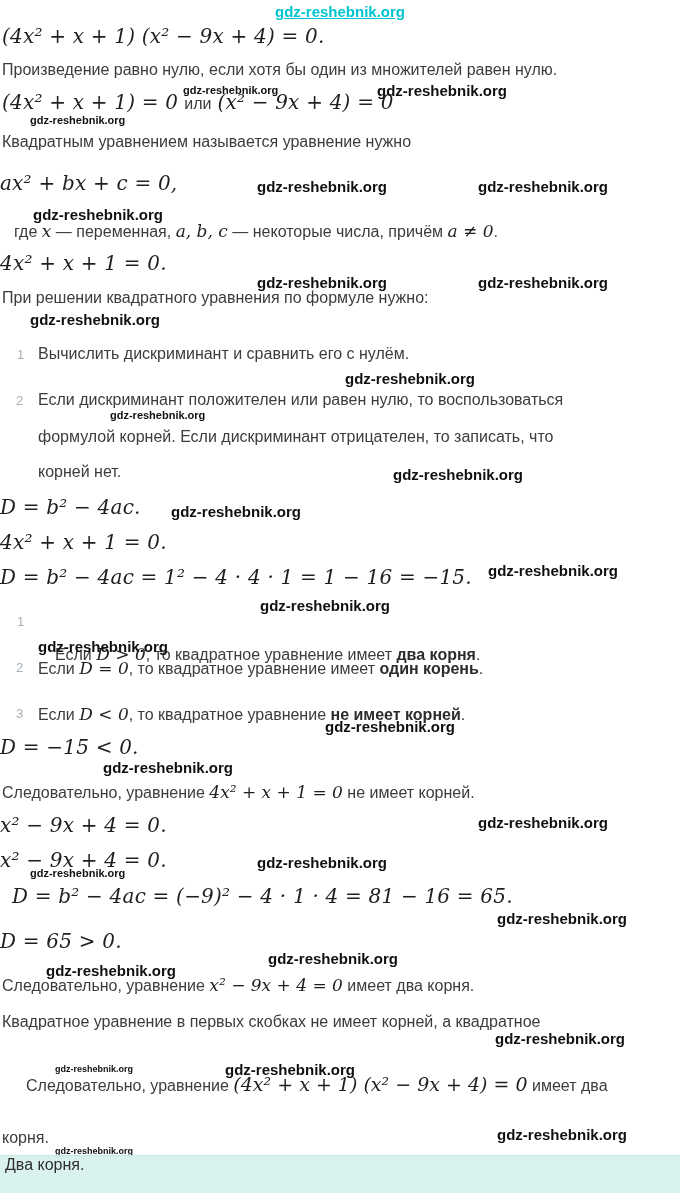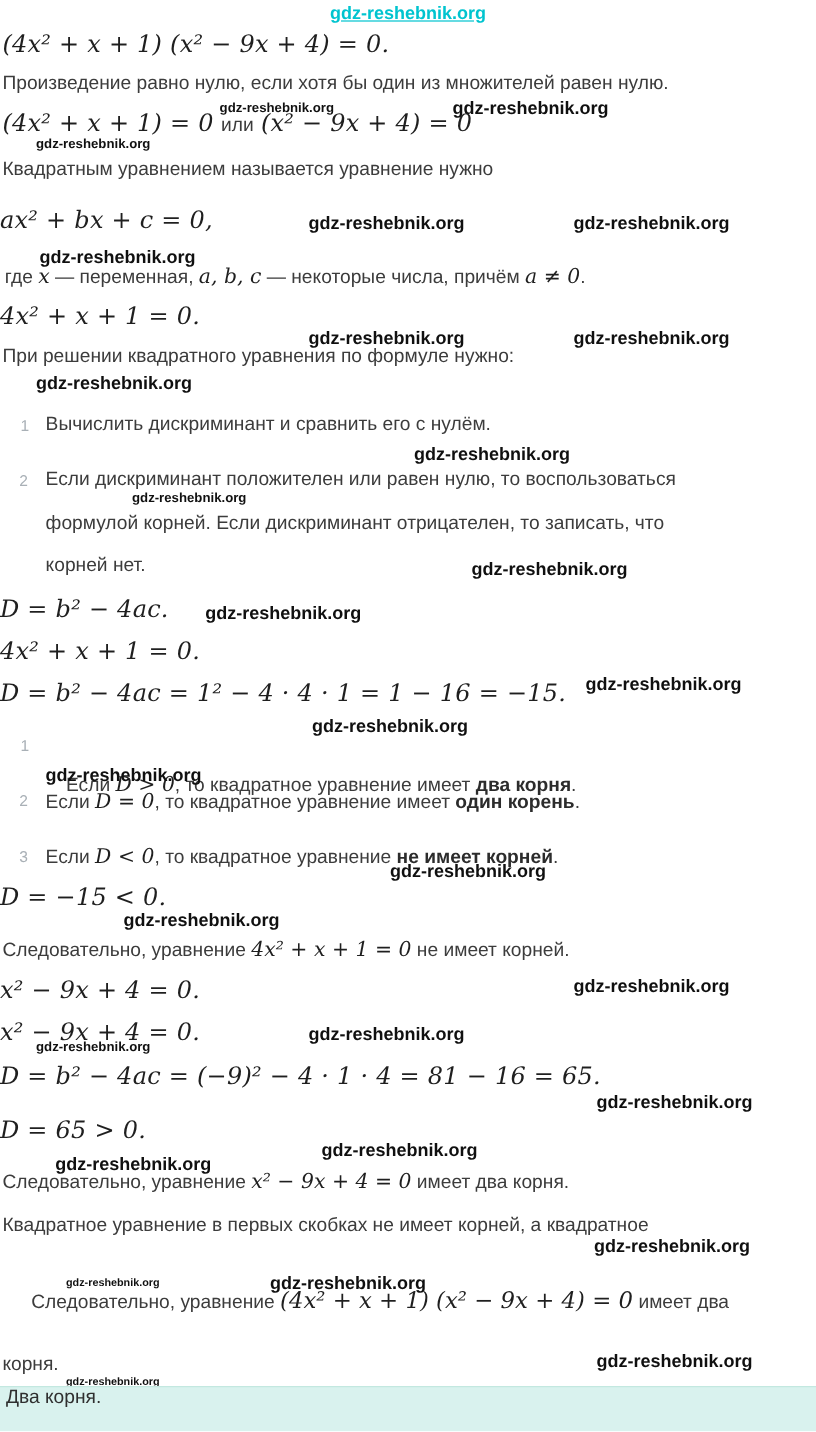--- a/index.html
+++ b/index.html
@@ -48,21 +48,21 @@
   <span class="abs wm-sm" style="left:30px;top:114px;">gdz-reshebnik.org</span>
 
   <div class="abs txt" style="left:2px;top:133px;">Квадратным уравнением называется уравнение нужно</div>
 
   <div class="abs math" style="left:0;top:171px;">ax² + bx + c = 0,</div>
   <span class="abs wm" style="left:257px;top:178px;">gdz-reshebnik.org</span>
   <span class="abs wm" style="left:478px;top:178px;">gdz-reshebnik.org</span>
 
   <span class="abs wm" style="left:33px;top:206px;">gdz-reshebnik.org</span>
 
-  <div class="abs txt" style="left:4px;top:221px;">
+  <div class="abs txt" style="left:14px;top:221px;">
     <span>где </span><span class="mi">x</span><span> — переменная, </span><span class="mi">a, b, c</span><span> — некоторые числа, причём </span><span class="mi">a ≠ 0</span><span>.</span>
   </div>
 
   <div class="abs math" style="left:0;top:251px;">4x² + x + 1 = 0.</div>
 
   <span class="abs wm" style="left:257px;top:274px;">gdz-reshebnik.org</span>
   <span class="abs wm" style="left:478px;top:274px;">gdz-reshebnik.org</span>
 
   <div class="abs txt" style="left:2px;top:289px;">При решении квадратного уравнения по формуле нужно:</div>
 
@@ -117,21 +117,21 @@
     <span>Следовательно, уравнение </span><span class="mi">4x² + x + 1 = 0</span><span> не имеет корней.</span>
   </div>
 
   <div class="abs math" style="left:0;top:813px;">x² − 9x + 4 = 0.</div>
   <span class="abs wm" style="left:478px;top:814px;">gdz-reshebnik.org</span>
 
   <div class="abs math" style="left:0;top:848px;">x² − 9x + 4 = 0.</div>
   <span class="abs wm" style="left:257px;top:854px;">gdz-reshebnik.org</span>
   <span class="abs wm-sm" style="left:30px;top:867px;">gdz-reshebnik.org</span>
 
-  <div class="abs math" style="left:0;top:884px;font-style:italic;">D = b² − 4ac = (−9)² − 4 · 1 · 4 = 81 − 16 = 65.</div>
+  <div class="abs math" style="left:12px;top:884px;font-style:italic;">D = b² − 4ac = (−9)² − 4 · 1 · 4 = 81 − 16 = 65.</div>
   <span class="abs wm" style="left:497px;top:910px;">gdz-reshebnik.org</span>
 
   <div class="abs math" style="left:0;top:929px;">D = 65 &gt; 0.</div>
 
   <span class="abs wm" style="left:268px;top:950px;">gdz-reshebnik.org</span>
   <span class="abs wm" style="left:46px;top:962px;">gdz-reshebnik.org</span>
 
   <div class="abs txt" style="left:2px;top:975px;">
     <span>Следовательно, уравнение </span><span class="mi">x² − 9x + 4 = 0</span><span> имеет два корня.</span>
   </div>

